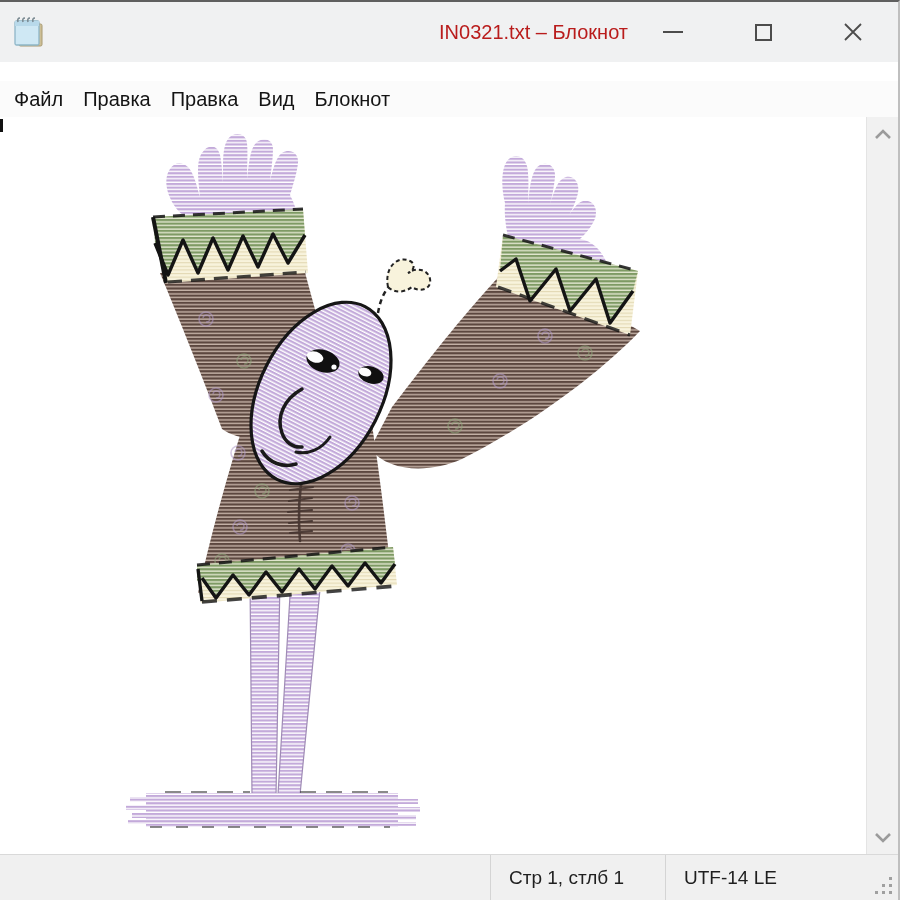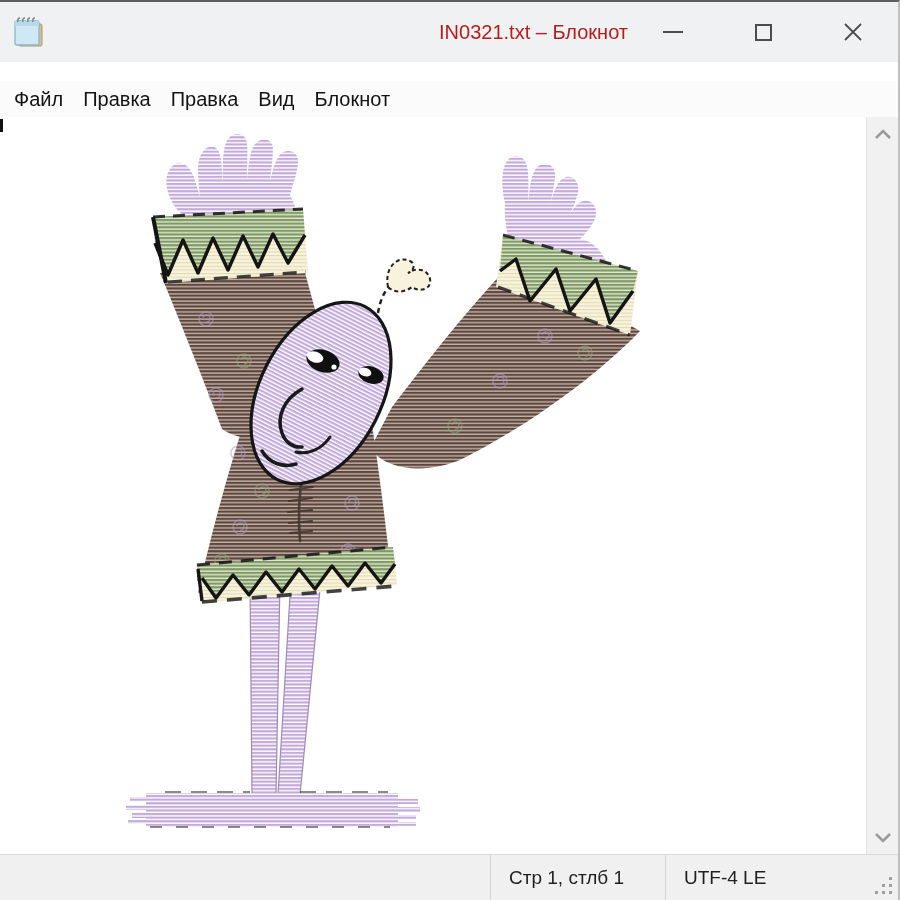--- a/index.html
+++ b/index.html
@@ -242,21 +242,21 @@
         <svg width="18" height="11" viewBox="0 0 18 11">
           <polyline points="2,2 9,9 16,2" fill="none" stroke="#9b9b9b" stroke-width="2.6"></polyline>
         </svg>
       </div>
     </div>
   </div>
 
   <div class="statusbar">
     <div class="cell flexfill"></div>
     <div class="cell sep w-pos">Стр 1, стлб 1</div>
-    <div class="cell sep w-enc">UTF-4 LE</div>
+    <div class="cell sep w-enc">UTF-14 LE</div>
     <div class="grip">
       <svg width="22" height="22" viewBox="0 0 22 22">
         <g fill="#a0a0a0">
           <rect x="16" y="2" width="3" height="3"></rect>
           <rect x="9" y="9" width="3" height="3"></rect>
             <rect x="16" y="9" width="3" height="3"></rect>
           <rect x="2" y="16" width="3" height="3"></rect>
             <rect x="9" y="16" width="3" height="3"></rect>
             <rect x="16" y="16" width="3" height="3"></rect>
         </g>

